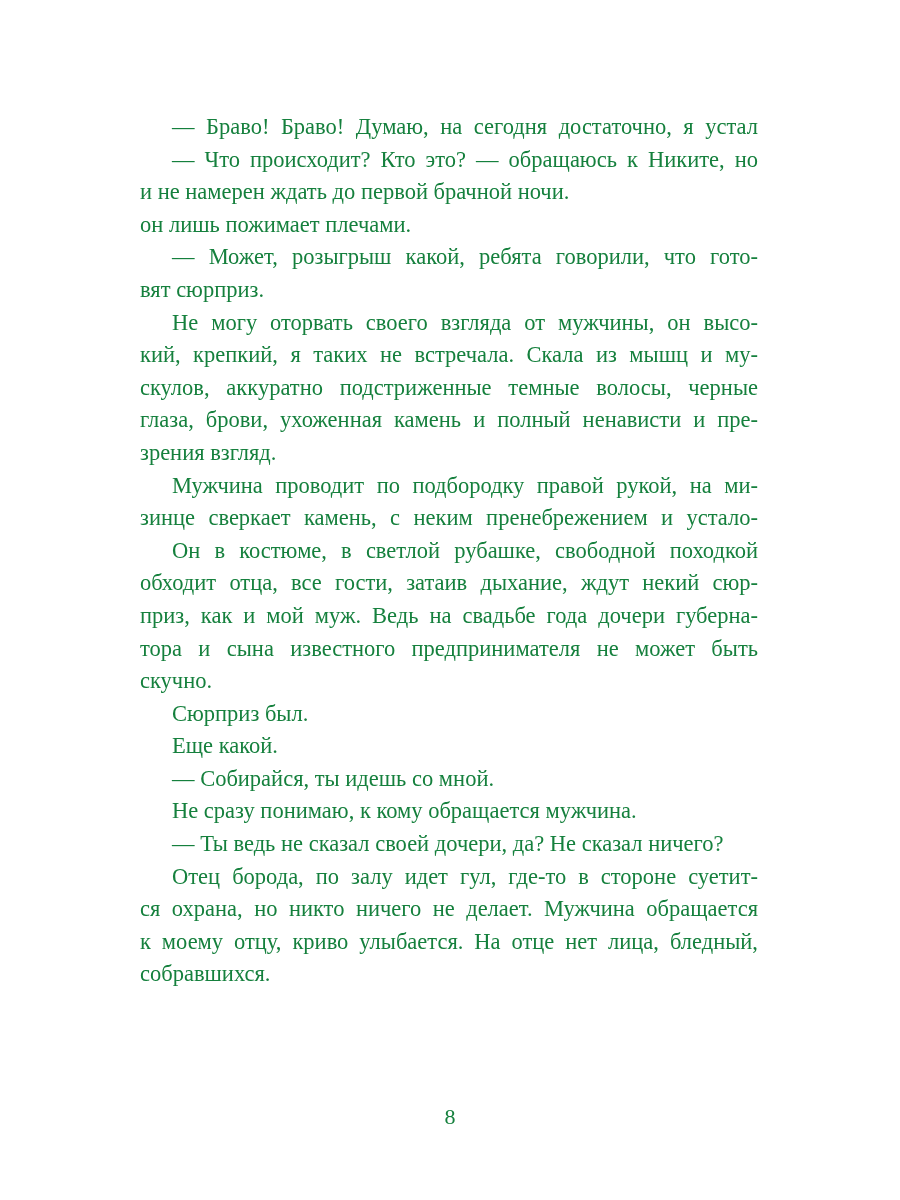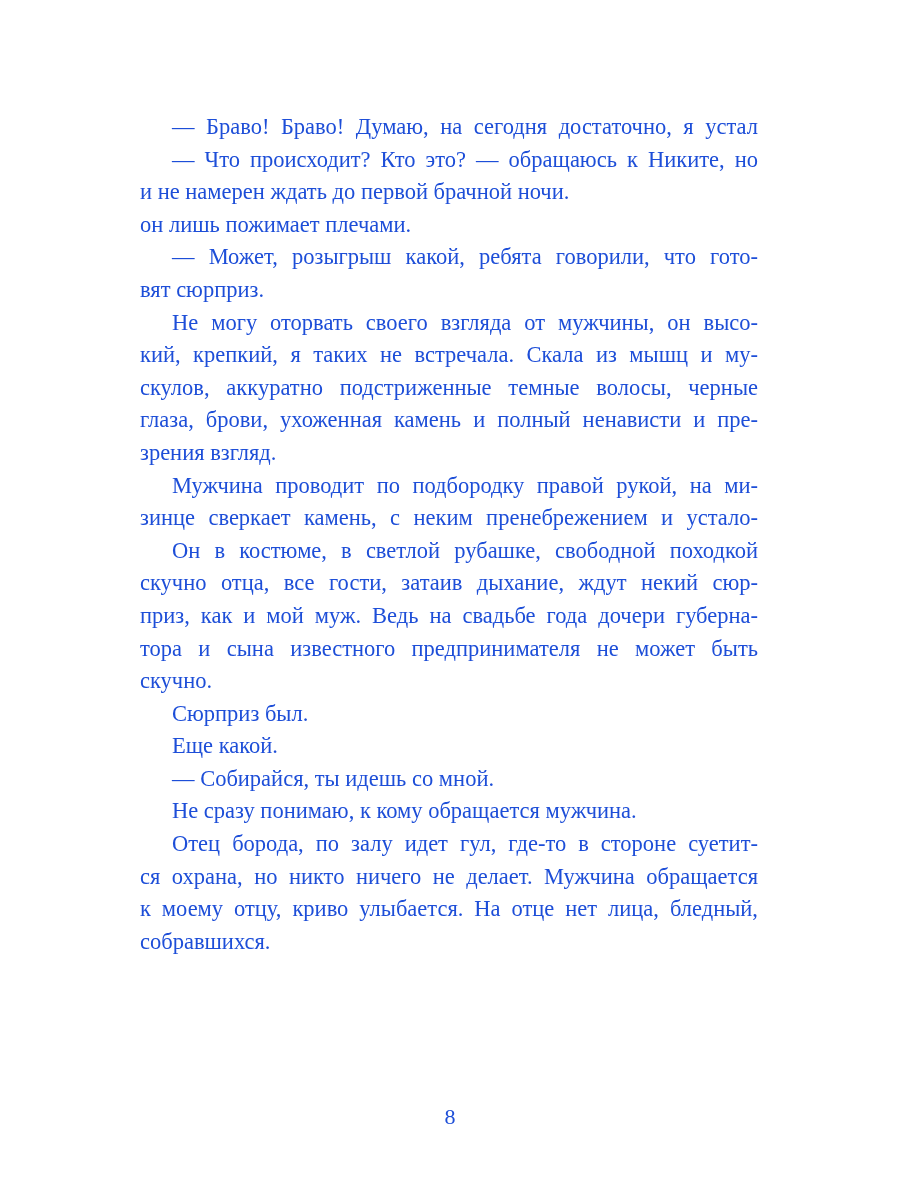--- a/index.html
+++ b/index.html
@@ -1,21 +1,21 @@
 <!DOCTYPE html>
 <html><head>
 <meta charset="utf-8">
 <style>
   html, body { margin: 0; padding: 0; background: #ffffff; }
   body { width: 900px; height: 1200px; position: relative; overflow: hidden; }
   .page {
     position: absolute; left: 0; top: 0; width: 900px; height: 1200px;
     background: #ffffff;
     font-family: "Liberation Serif", "DejaVu Serif", serif;
-    color: #1d4ed8;
+    color: #15803d;
   }
   .text-block {
     position: absolute; left: 140px; top: 111px; width: 618px;
   }
   .line {
     height: 32.6px; line-height: 32.6px;
     font-size: 22.5px;
     white-space: nowrap;
     text-align: justify;
     text-align-last: justify;
@@ -45,29 +45,30 @@
     <div class="line indent">Не могу оторвать своего взгляда от мужчины, он высо-</div>
     <div class="line">кий, крепкий, я таких не встречала. Скала из мышц и му-</div>
     <div class="line">скулов, аккуратно подстриженные темные волосы, черные</div>
     <div class="line">глаза, брови, ухоженная камень и полный ненависти и пре-</div>
     <div class="line last">зрения взгляд.</div>
 
     <div class="line indent">Мужчина проводит по подбородку правой рукой, на ми-</div>
     <div class="line">зинце сверкает камень, с неким пренебрежением и устало-</div>
 
     <div class="line indent">Он в костюме, в светлой рубашке, свободной походкой</div>
-    <div class="line">скучно отца, все гости, затаив дыхание, ждут некий сюр-</div>
+    <div class="line">обходит отца, все гости, затаив дыхание, ждут некий сюр-</div>
     <div class="line">приз, как и мой муж. Ведь на свадьбе года дочери губерна-</div>
     <div class="line">тора и сына известного предпринимателя не может быть</div>
     <div class="line last">скучно.</div>
 
     <div class="line indent last">Сюрприз был.</div>
     <div class="line indent last">Еще какой.</div>
     <div class="line indent last">— Собирайся, ты идешь со мной.</div>
     <div class="line indent last">Не сразу понимаю, к кому обращается мужчина.</div>
+    <div class="line indent last">— Ты ведь не сказал своей дочери, да? Не сказал ничего?</div>
 
     <div class="line indent">Отец борода, по залу идет гул, где-то в стороне суетит-</div>
     <div class="line">ся охрана, но никто ничего не делает. Мужчина обращается</div>
     <div class="line">к моему отцу, криво улыбается. На отце нет лица, бледный,</div>
     <div class="line last">собравшихся.</div>
   </div>
 
   <div class="page-number">8</div>
 </div>
 

